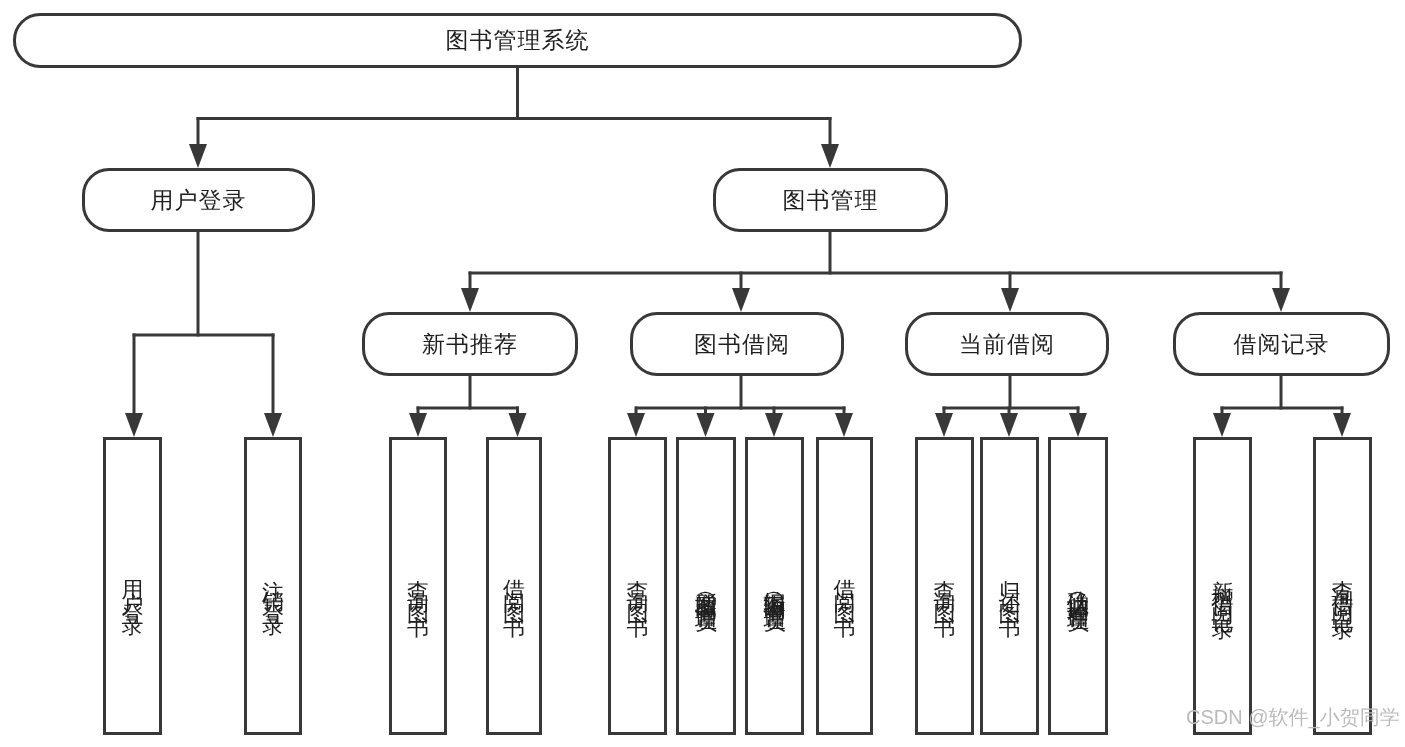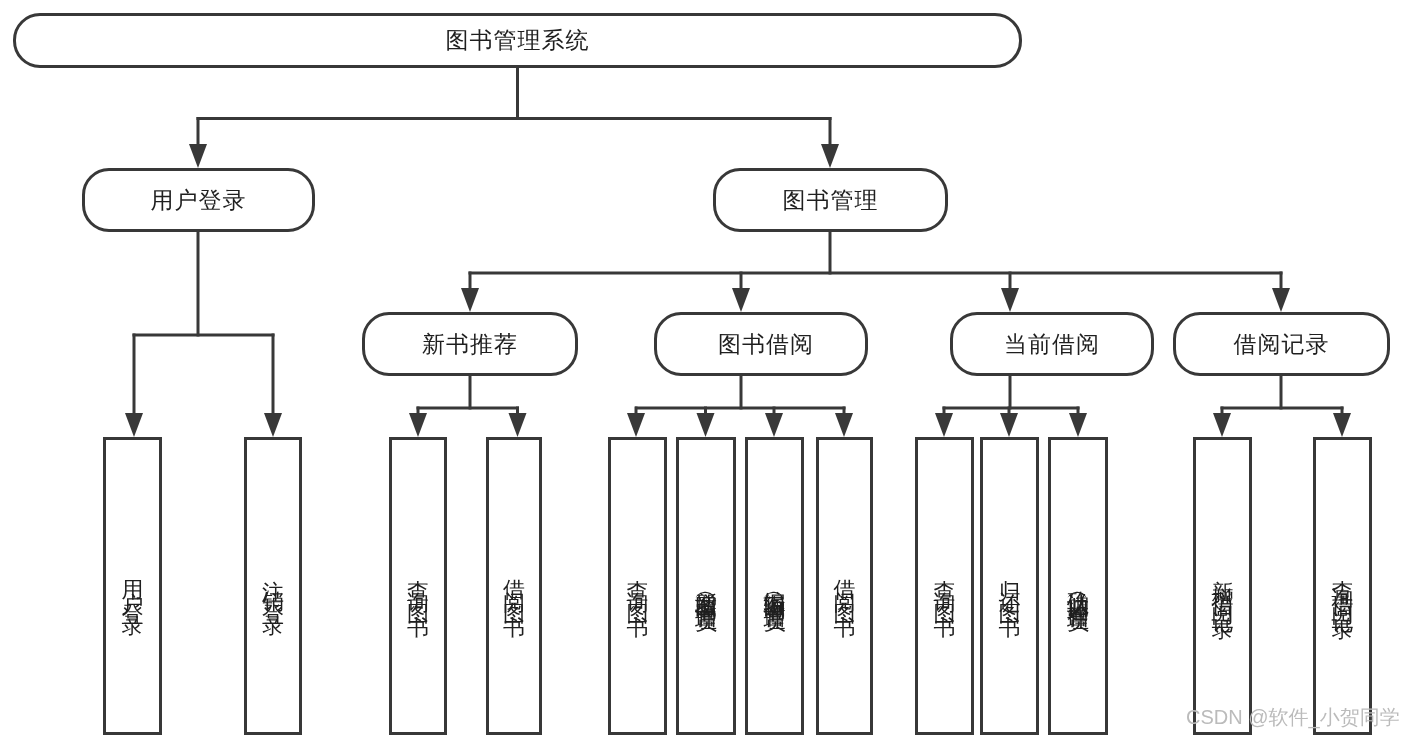--- a/index.html
+++ b/index.html
@@ -133,24 +133,24 @@
   <div class="node hnode" style="left:82px; top:168px; width:233px; height:64px;">
     <span>用户登录</span>
   </div>
   <div class="node hnode" style="left:713px; top:168px; width:235px; height:64px;">
     <span>图书管理</span>
   </div>
 
   <div class="node hnode" style="left:362px; top:312px; width:216px; height:64px;">
     <span>新书推荐</span>
   </div>
-  <div class="node hnode" style="left:654px; top:312px; width:214px; height:64px;padding-left:10px;">
+  <div class="node hnode" style="left:630px; top:312px; width:214px; height:64px;padding-left:10px;">
     <span>图书借阅</span>
   </div>
-  <div class="node hnode" style="left:905px; top:312px; width:204px; height:64px;margin-left:45px;">
+  <div class="node hnode" style="left:905px; top:312px; width:204px; height:64px;">
     <span>当前借阅</span>
   </div>
   <div class="node hnode" style="left:1173px; top:312px; width:217px; height:64px;">
     <span>借阅记录</span>
   </div>
 
   <div class="node vnode ls4" style="left:103px; width:59px;">
     <span>用户登录</span>
   </div>
   <div class="node vnode ls4" style="left:244px; width:58px;">

